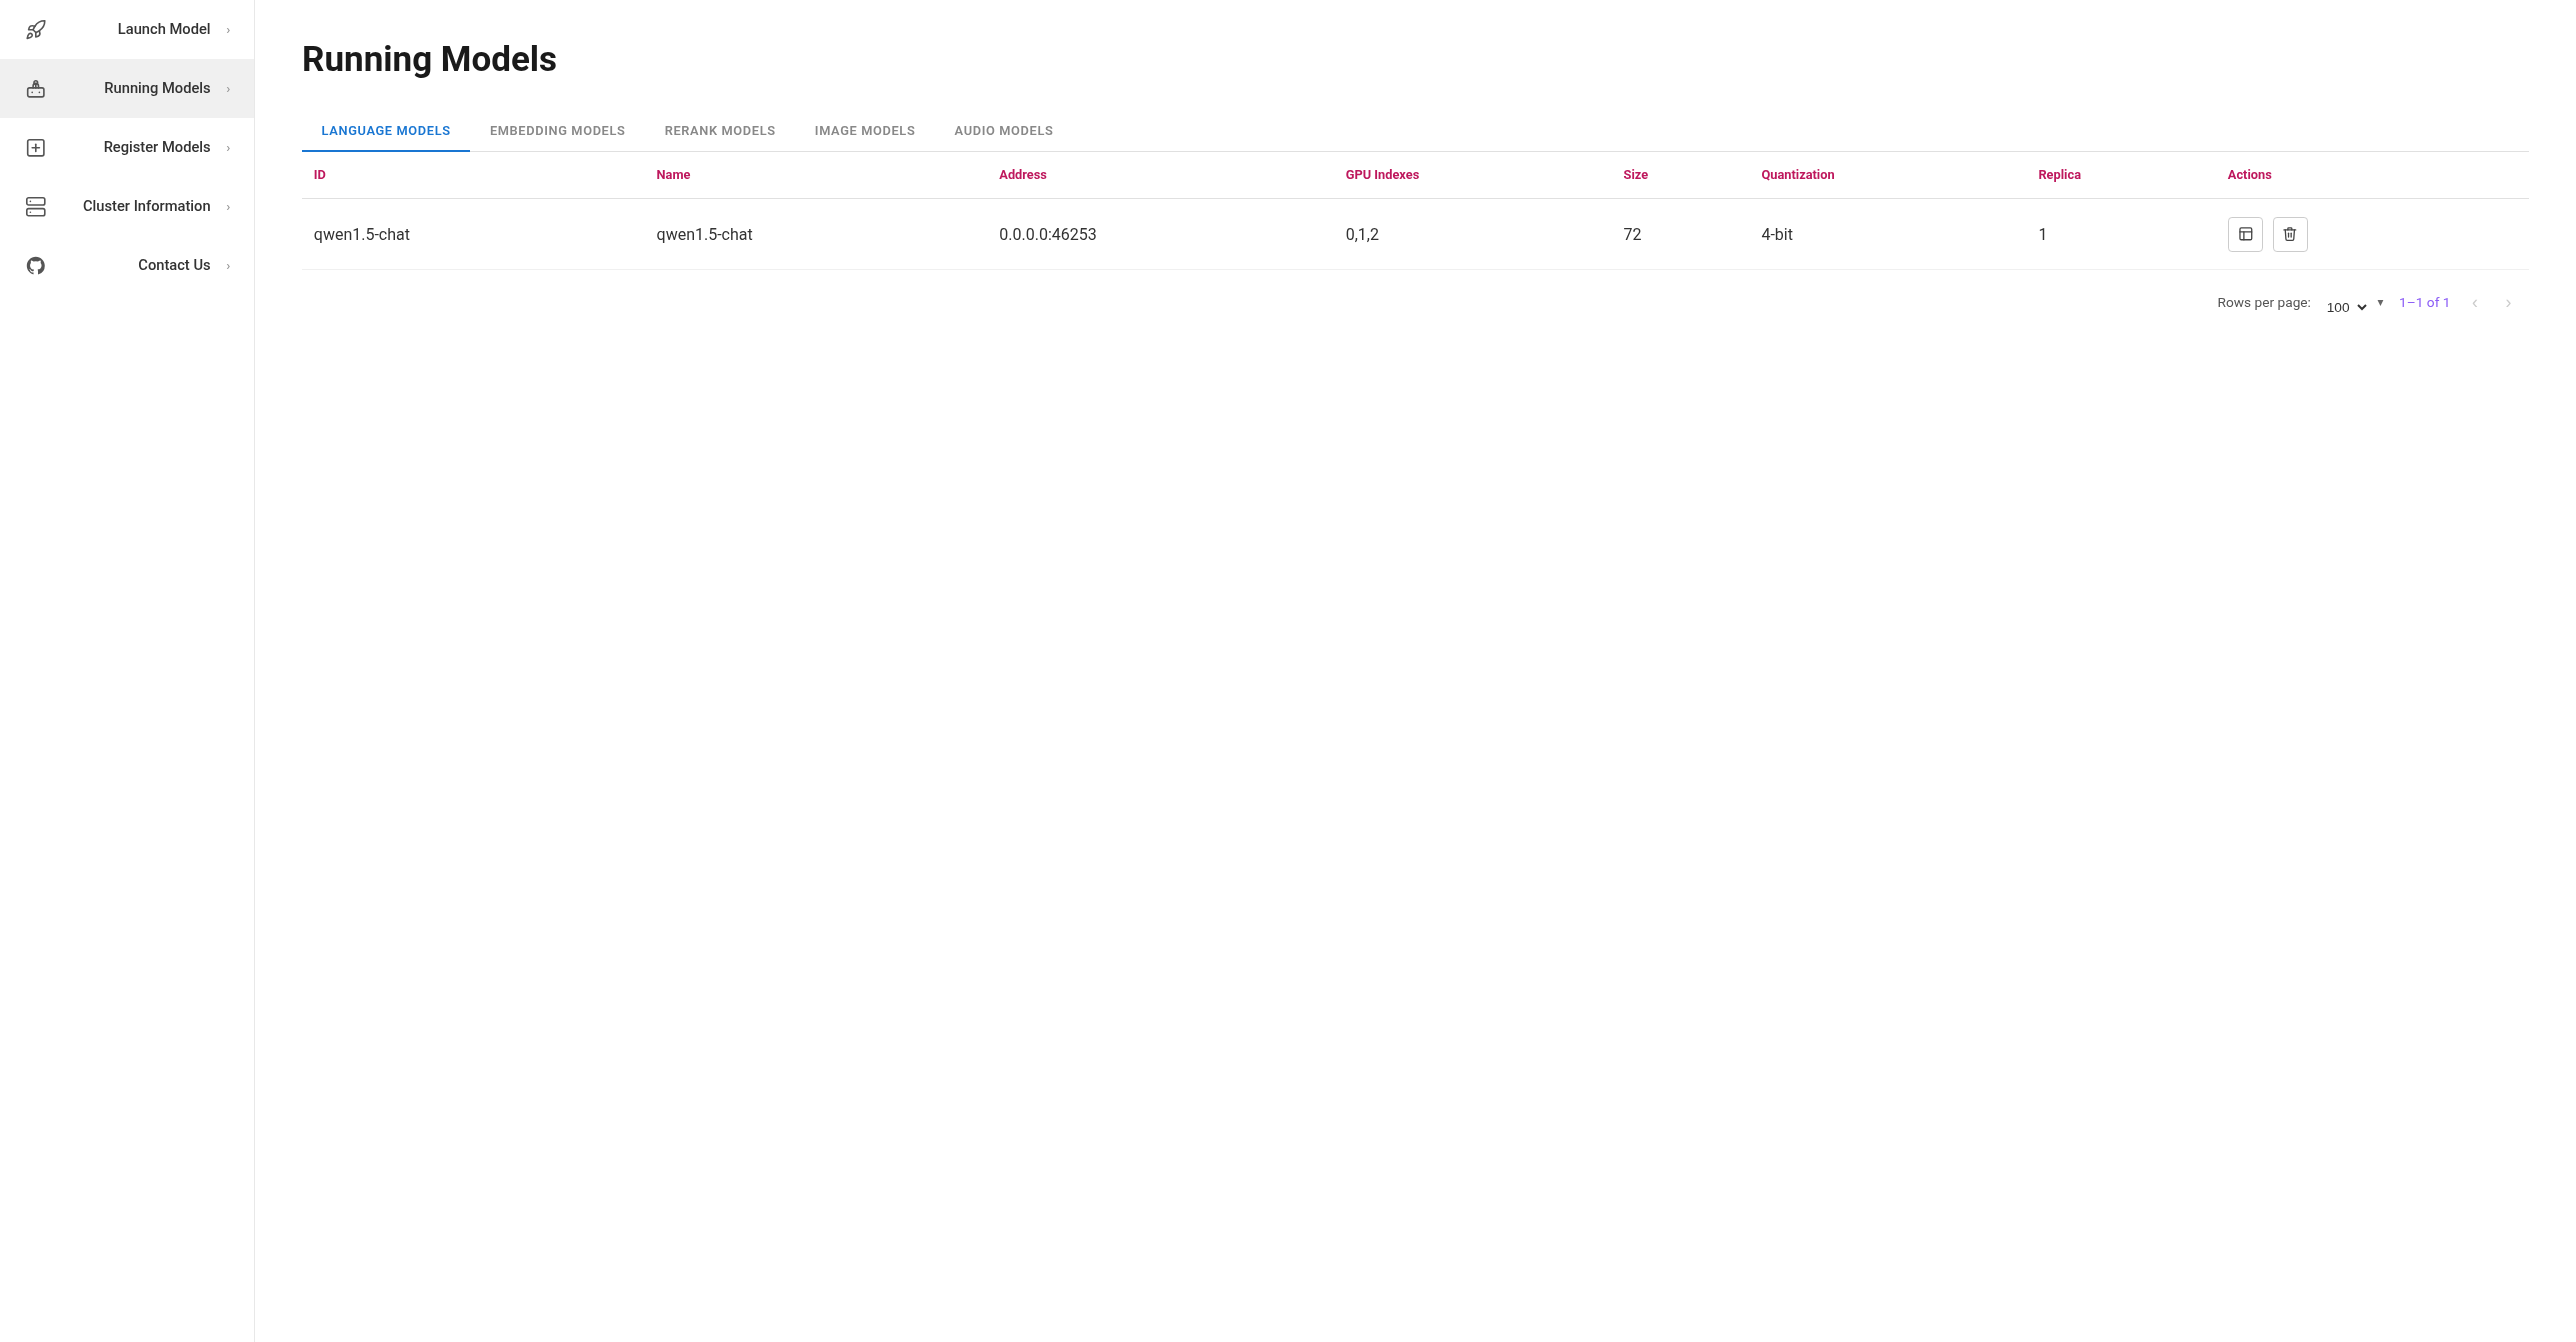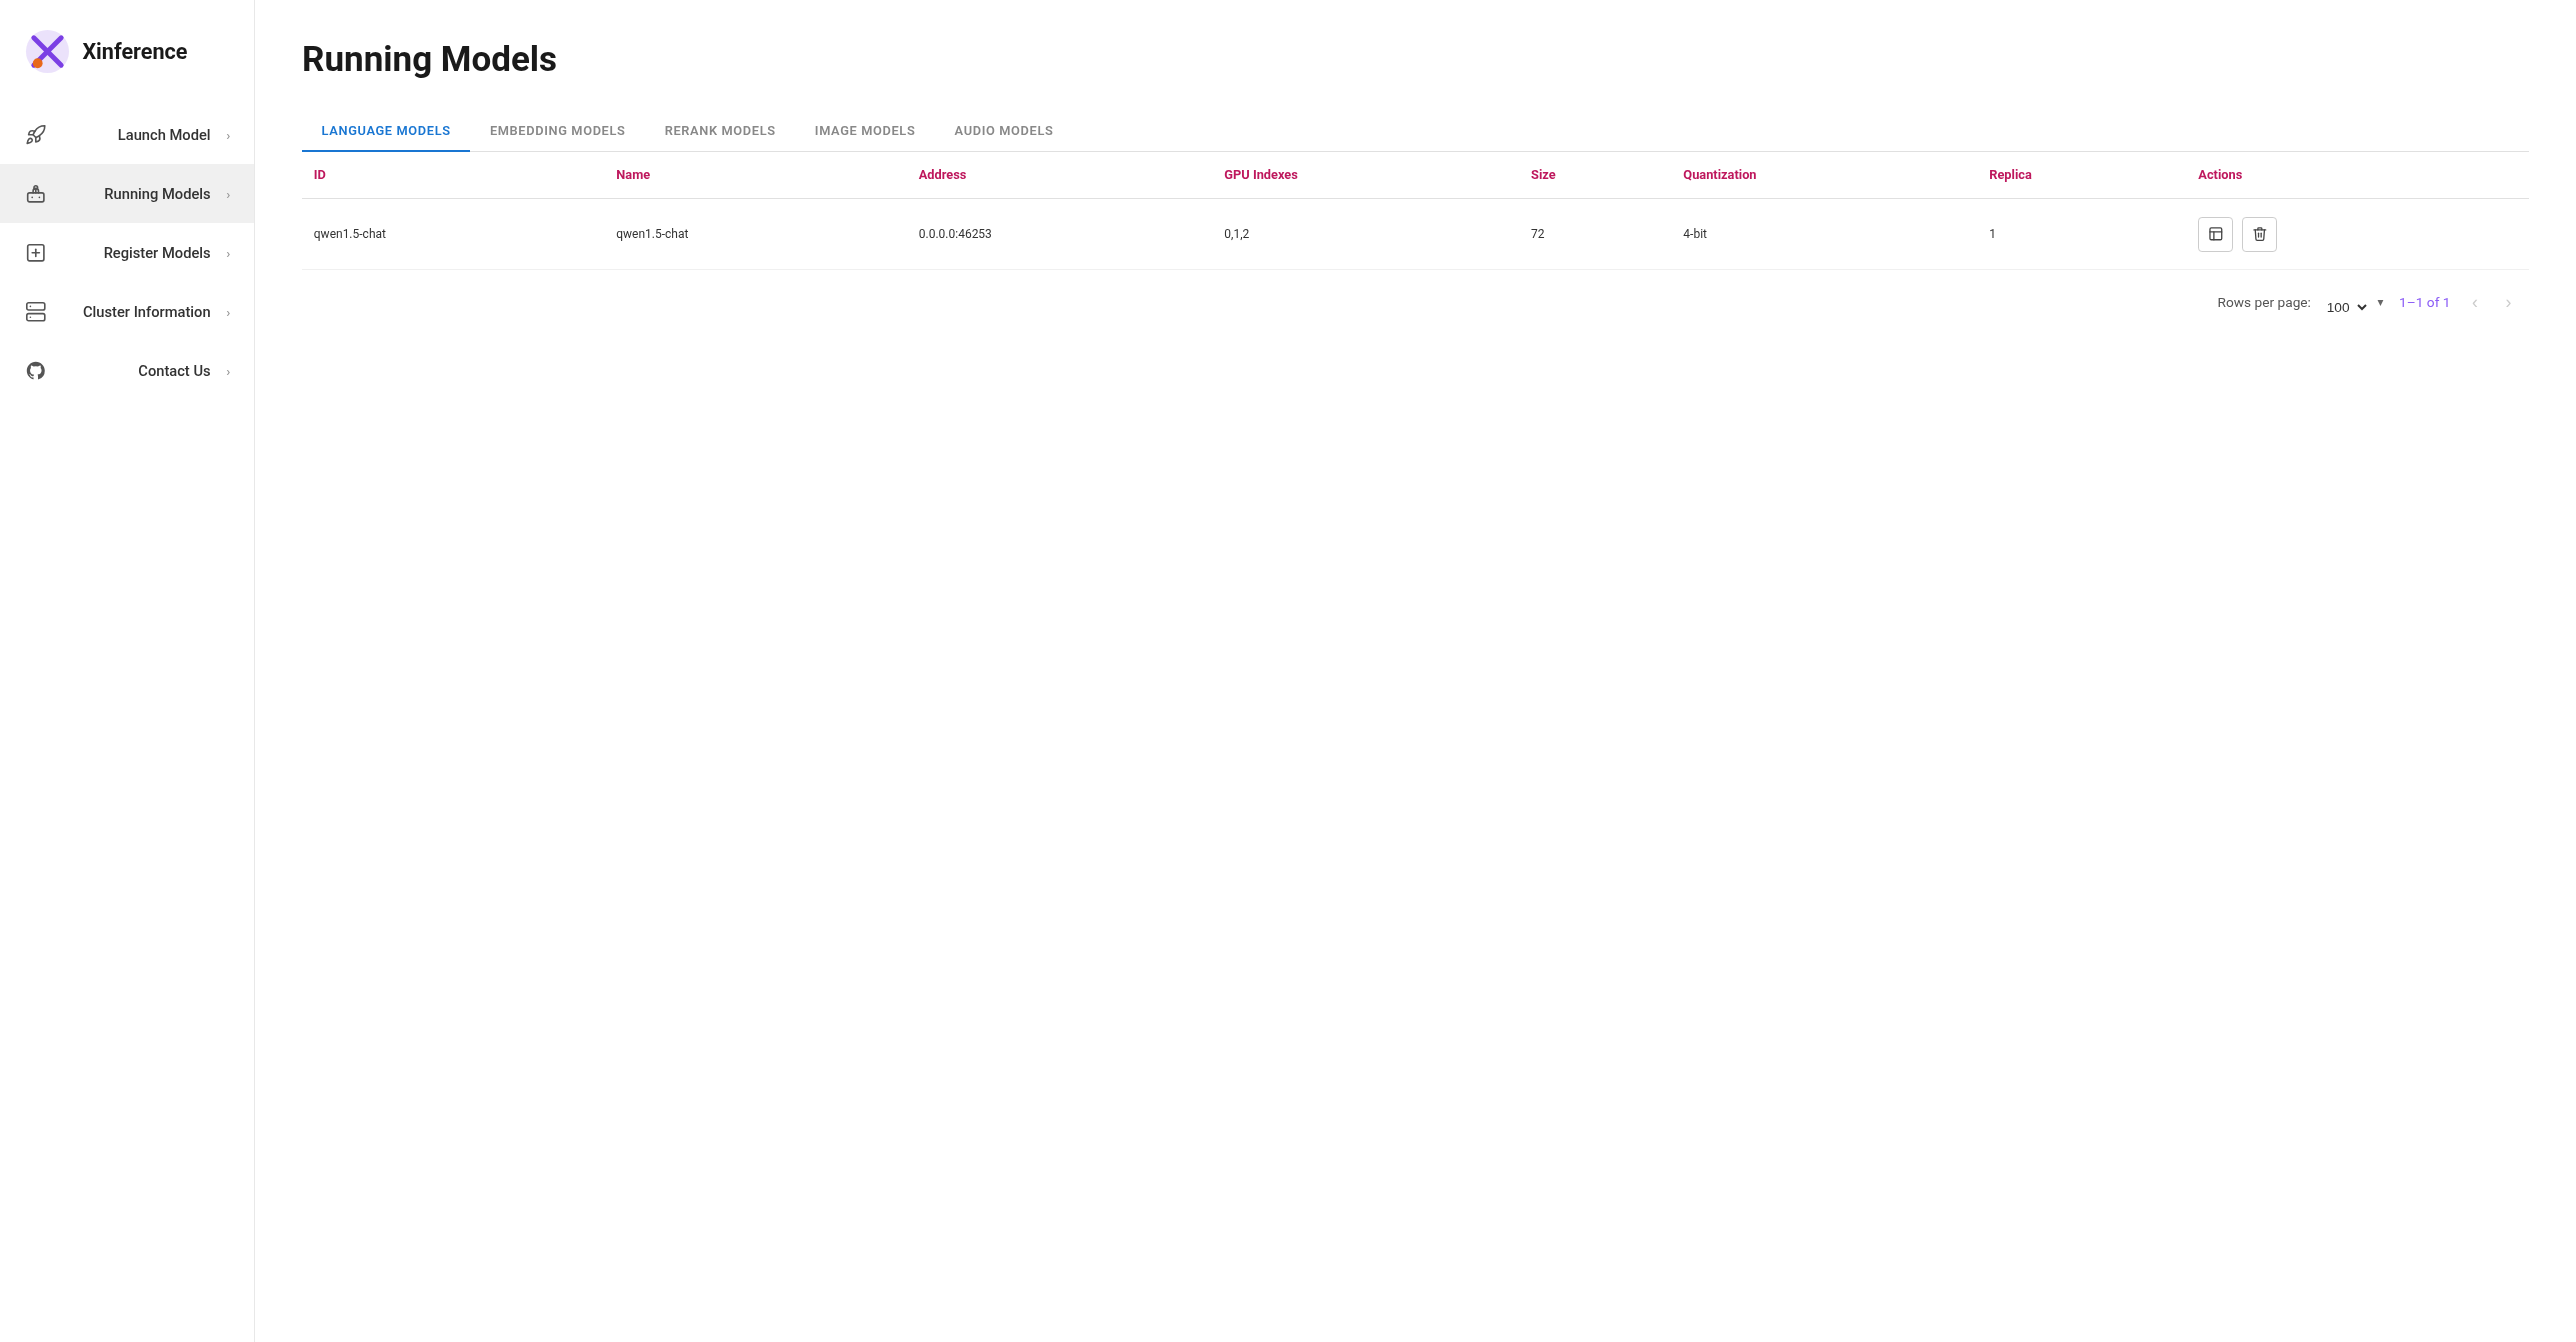--- a/index.html
+++ b/index.html
@@ -118,21 +118,21 @@
       text-align: left;
       padding: 15.7px 11.8px;
       font-weight: 700;
       color: #be185d;
       font-size: 12.8px;
       white-space: nowrap;
     }
     td {
       padding: 17.7px 11.8px;
       color: #333;
-      font-size: 12px;
+      font-size: 16px;
       border-bottom: 1px solid #f0f0f0;
     }
 
     
     .action-btn {
       width: 35px;
       height: 35px;
       border: 1px solid #ccc;
       background: #fff;
       border-radius: 3.9px;
@@ -179,31 +179,20 @@
       font-size: 17.7px;
       padding: 3.9px 5.9px;
       border-radius: 3.9px;
     }
     .page-nav-btn:disabled { color: #ccc; cursor: default; }
   </style>
 </head>
 <body>
 
 <aside class="sidebar">
-  <div class="logo-area">
-
-    <svg class="logo-icon" viewBox="0 0 48 48" xmlns="http://www.w3.org/2000/svg">
-      <circle cx="24" cy="24" r="22" fill="#7b3fe4" opacity="0.15"></circle>
-
-      <path d="M10 10 L24 24 L10 38" stroke="#7b3fe4" stroke-width="5" fill="none" stroke-linecap="round"></path>
-      <path d="M38 10 L24 24 L38 38" stroke="#7b3fe4" stroke-width="5" fill="none" stroke-linecap="round"></path>
-      <circle cx="14" cy="36" r="5" fill="#e8681a"></circle>
-    </svg>
-    <span class="logo-text">Xinference</span>
-  </div>
 
   <nav class="nav-items">
 
     <div class="nav-item">
       <span class="nav-icon">
         <svg width="21.6" height="21.6" viewBox="0 0 24 24" fill="none" stroke="currentColor" stroke-width="1.8" stroke-linecap="round" stroke-linejoin="round">
           <path d="M4.5 16.5c-1.5 1.26-2 5-2 5s3.74-.5 5-2c.71-.84.7-2.13-.09-2.91a2.18 2.18 0 0 0-2.91-.09z"></path>
           <path d="m12 15-3-3a22 22 0 0 1 2-3.95A12.88 12.88 0 0 1 22 2c0 2.72-.78 7.5-6 11a22.35 22.35 0 0 1-4 2z"></path>
           <path d="M9 12H4s.55-3.03 2-4c1.62-1.08 5 0 5 0"></path>
           <path d="M12 15v5s3.03-.55 4-2c1.08-1.62 0-5 0-5"></path>

